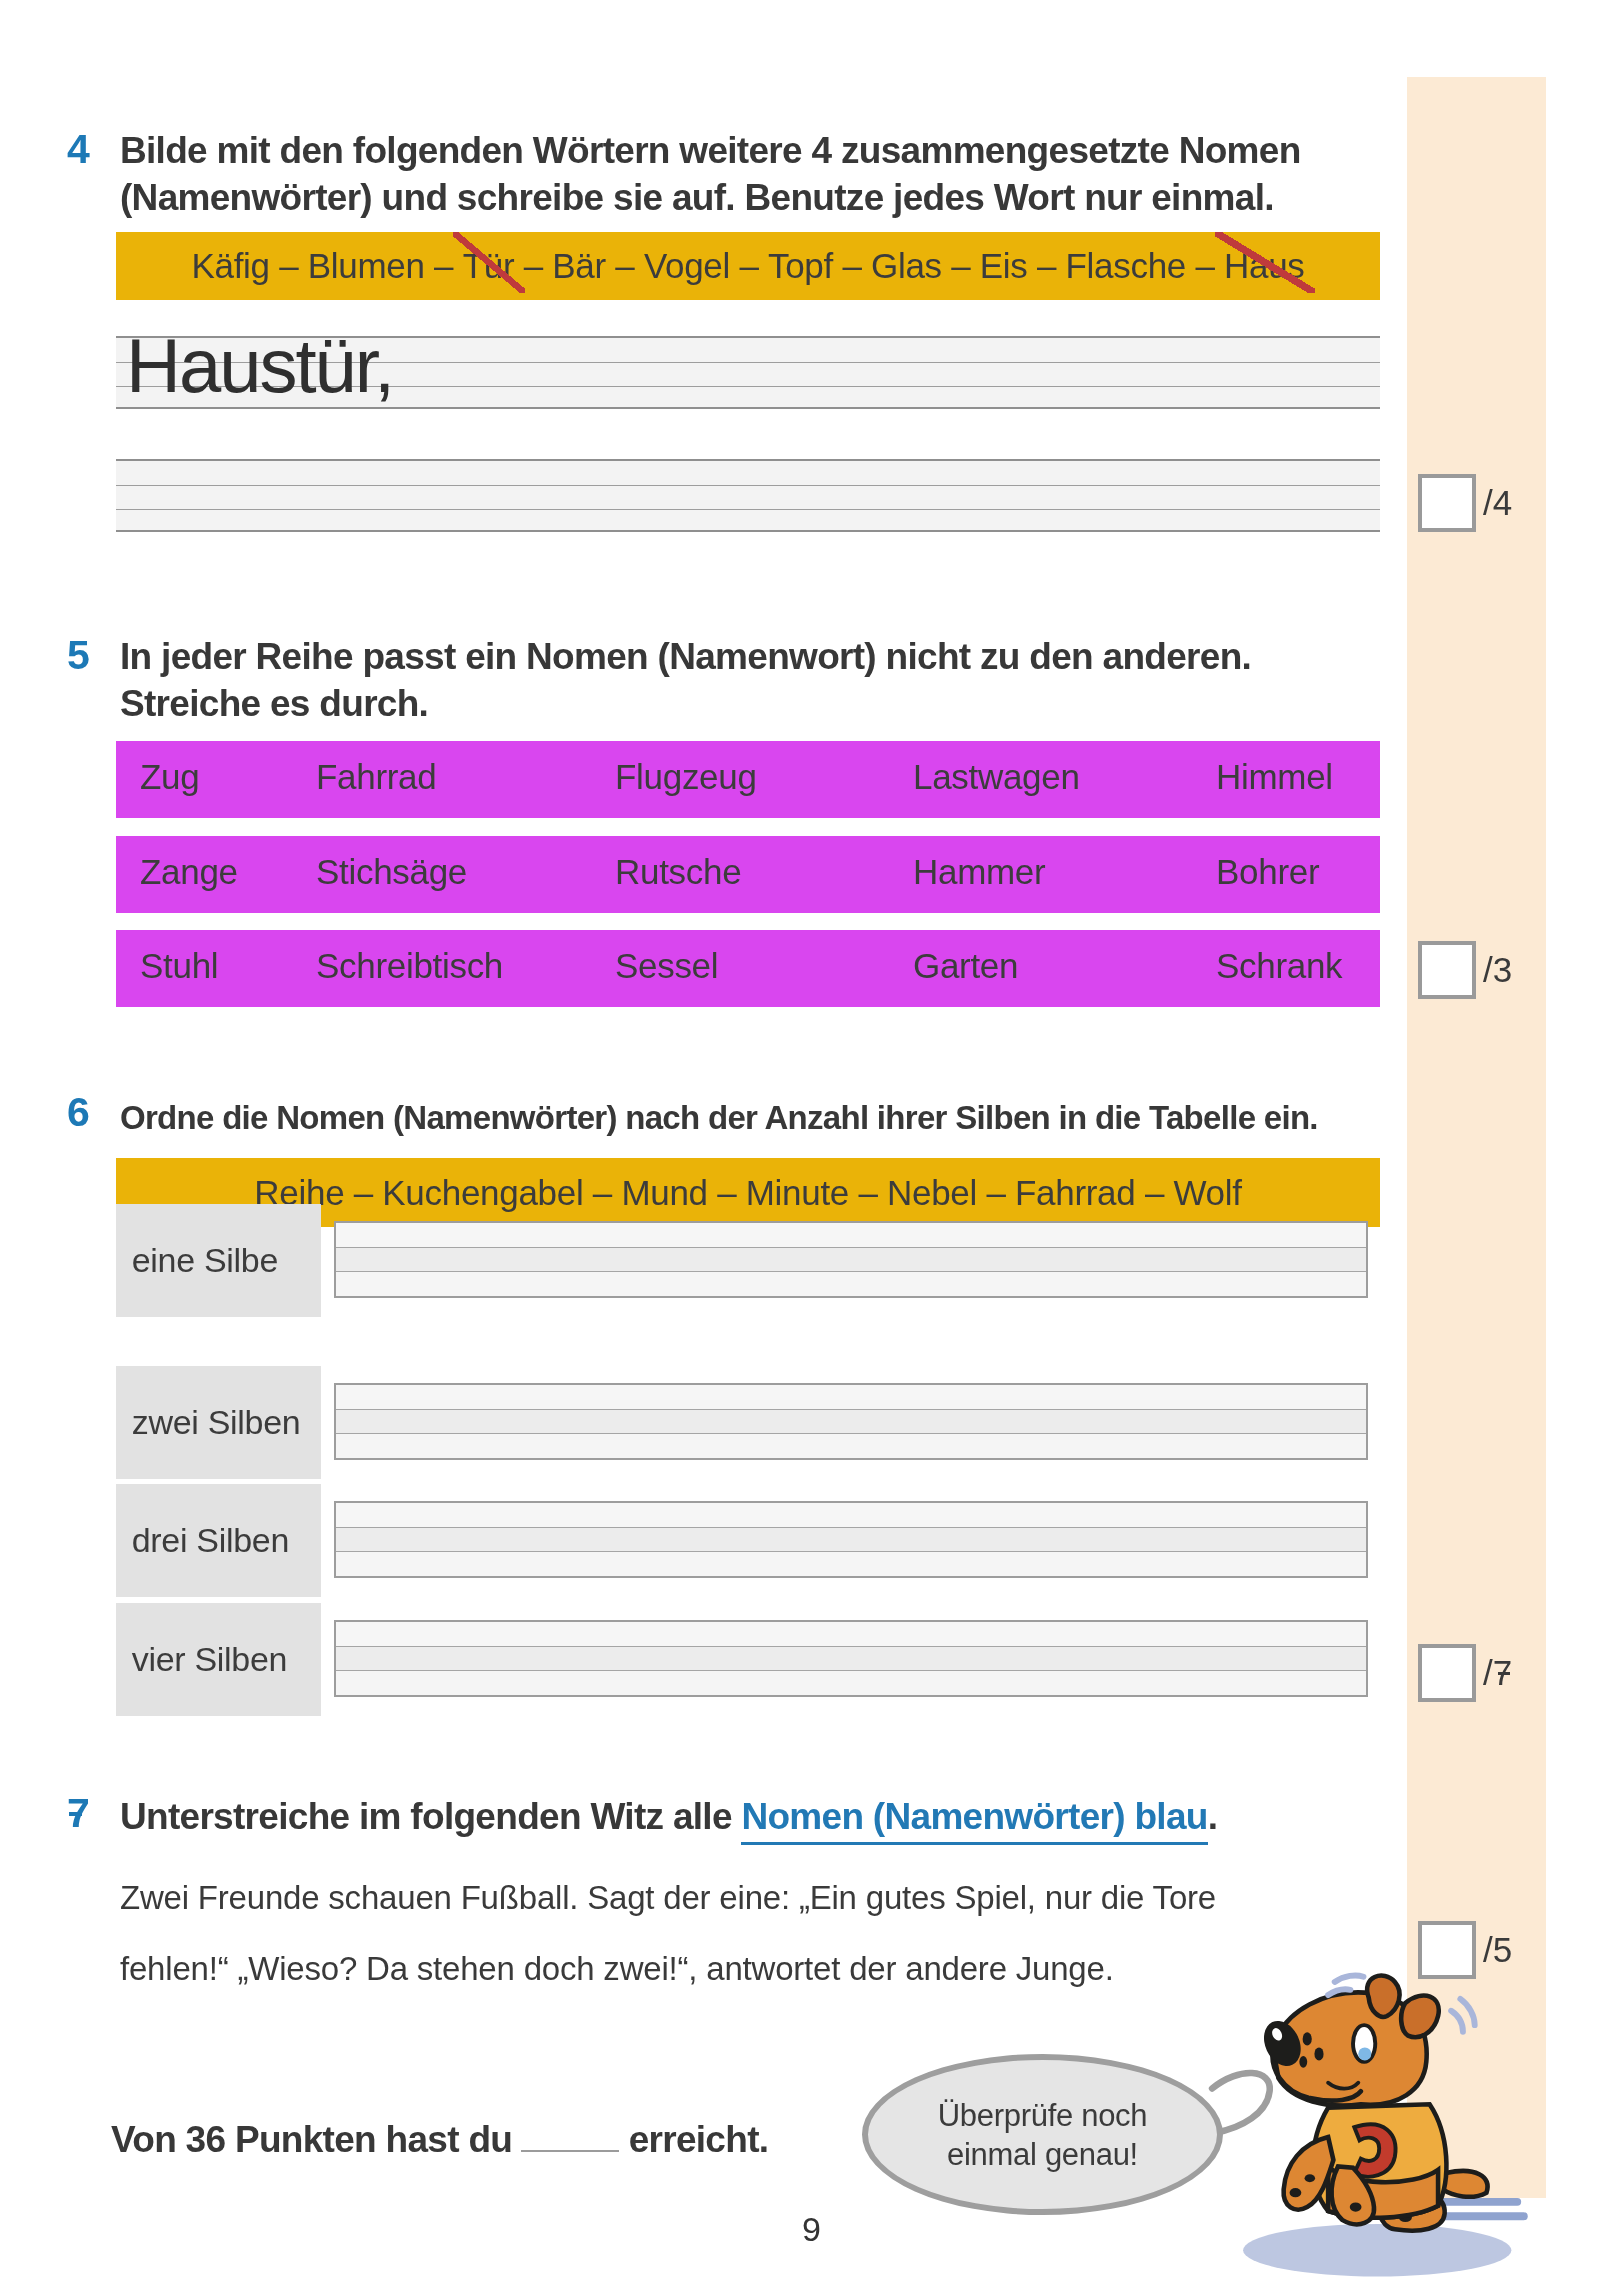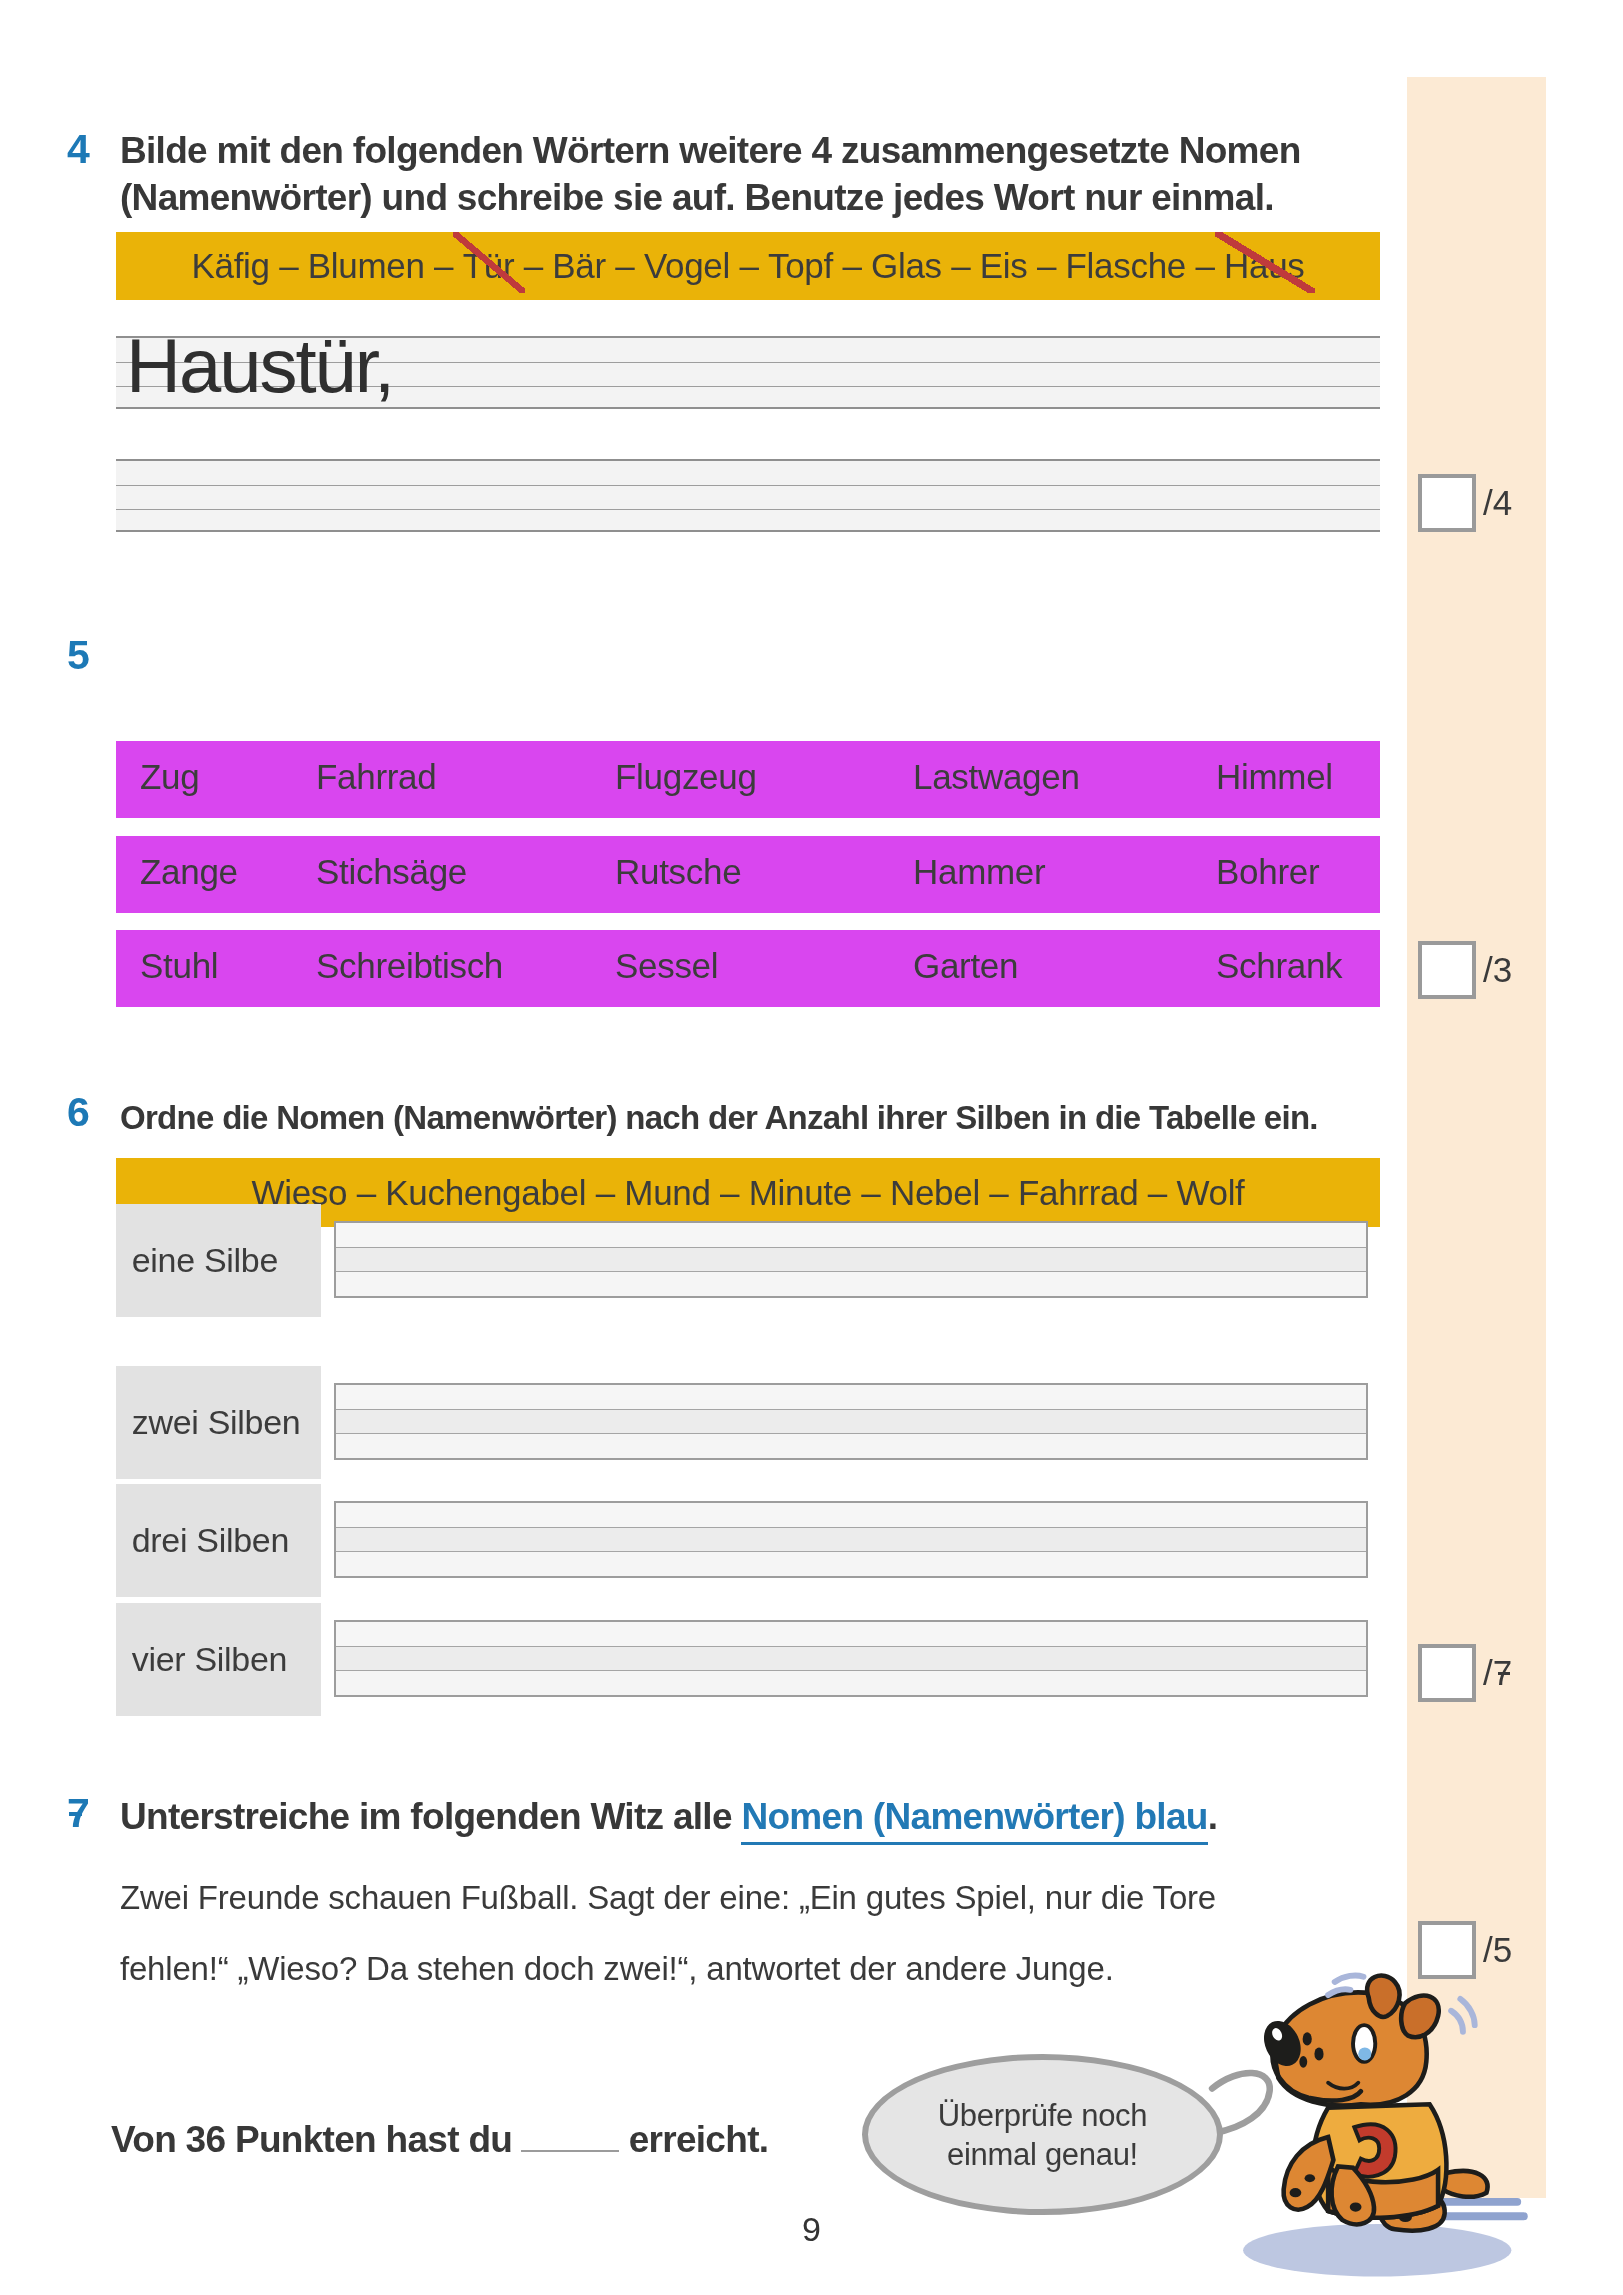--- a/index.html
+++ b/index.html
@@ -83,20 +83,24 @@
     <div class="mid"></div>
     <div class="mid"></div>
   </div>
   <div class="abs scorewrap" style="left:1418px;top:474px;">
     <div class="scorebox"></div>
     <div class="scorelabel">/4</div>
   </div>
 
   
   <div class="abs tasknum" style="left:67px;top:632px;">5</div>
+  <div class="abs heading h56" style="left:120px;top:633px;">
+    <div class="hline">In jeder Reihe passt ein Nomen (Namenwort) nicht zu den anderen.</div>
+    <div class="hline">Streiche es durch.</div>
+  </div>
   <div id="t5-rows">
       <div class="wrow" style="top: 741px;">
         <span style="left: 24px;">Zug</span>
         <span style="left: 200px;">Fahrrad</span>
         <span style="left: 499px;">Flugzeug</span>
         <span style="left: 797px;">Lastwagen</span>
         <span style="left: 1100px;">Himmel</span>
       </div>
       <div class="wrow" style="top: 836px;">
         <span style="left: 24px;">Zange</span>
@@ -116,21 +120,21 @@
   <div class="abs scorewrap" style="left:1418px;top:941px;">
     <div class="scorebox"></div>
     <div class="scorelabel">/3</div>
   </div>
 
   
   <div class="abs tasknum" style="left:67px;top:1089px;">6</div>
   <div class="abs heading h50" style="left:120px;top:1094px;">
     <div class="hline">Ordne die Nomen (Namenwörter) nach der Anzahl ihrer Silben in die Tabelle ein.</div>
   </div>
-  <div class="abs creambox" style="left:116px;top:1158px;width:1264px;height:69px;" id="t6-words"><span class="word">Wieso</span> – <span class="word">Kuchengabel</span> – <span class="word">Mund</span> – <span class="word">Minute</span> – <span class="word">Nebel</span> – <span class="word">Fahrrad</span> – <span class="word">Wolf</span></div>
+  <div class="abs creambox" style="left:116px;top:1158px;width:1264px;height:69px;" id="t6-words"><span class="word">Reihe</span> – <span class="word">Kuchengabel</span> – <span class="word">Mund</span> – <span class="word">Minute</span> – <span class="word">Nebel</span> – <span class="word">Fahrrad</span> – <span class="word">Wolf</span></div>
   <div id="t6-table">
       <div class="t6row" style="top: 1204px; padding-left: 20px;">
         <div class="t6label">eine Silbe</div>
         <div class="t6guide">
           <div class="g1"></div>
           <div class="g2"></div>
         </div>
       </div>
       <div class="t6row" style="top: 1366px;">
         <div class="t6label">zwei Silben</div>

